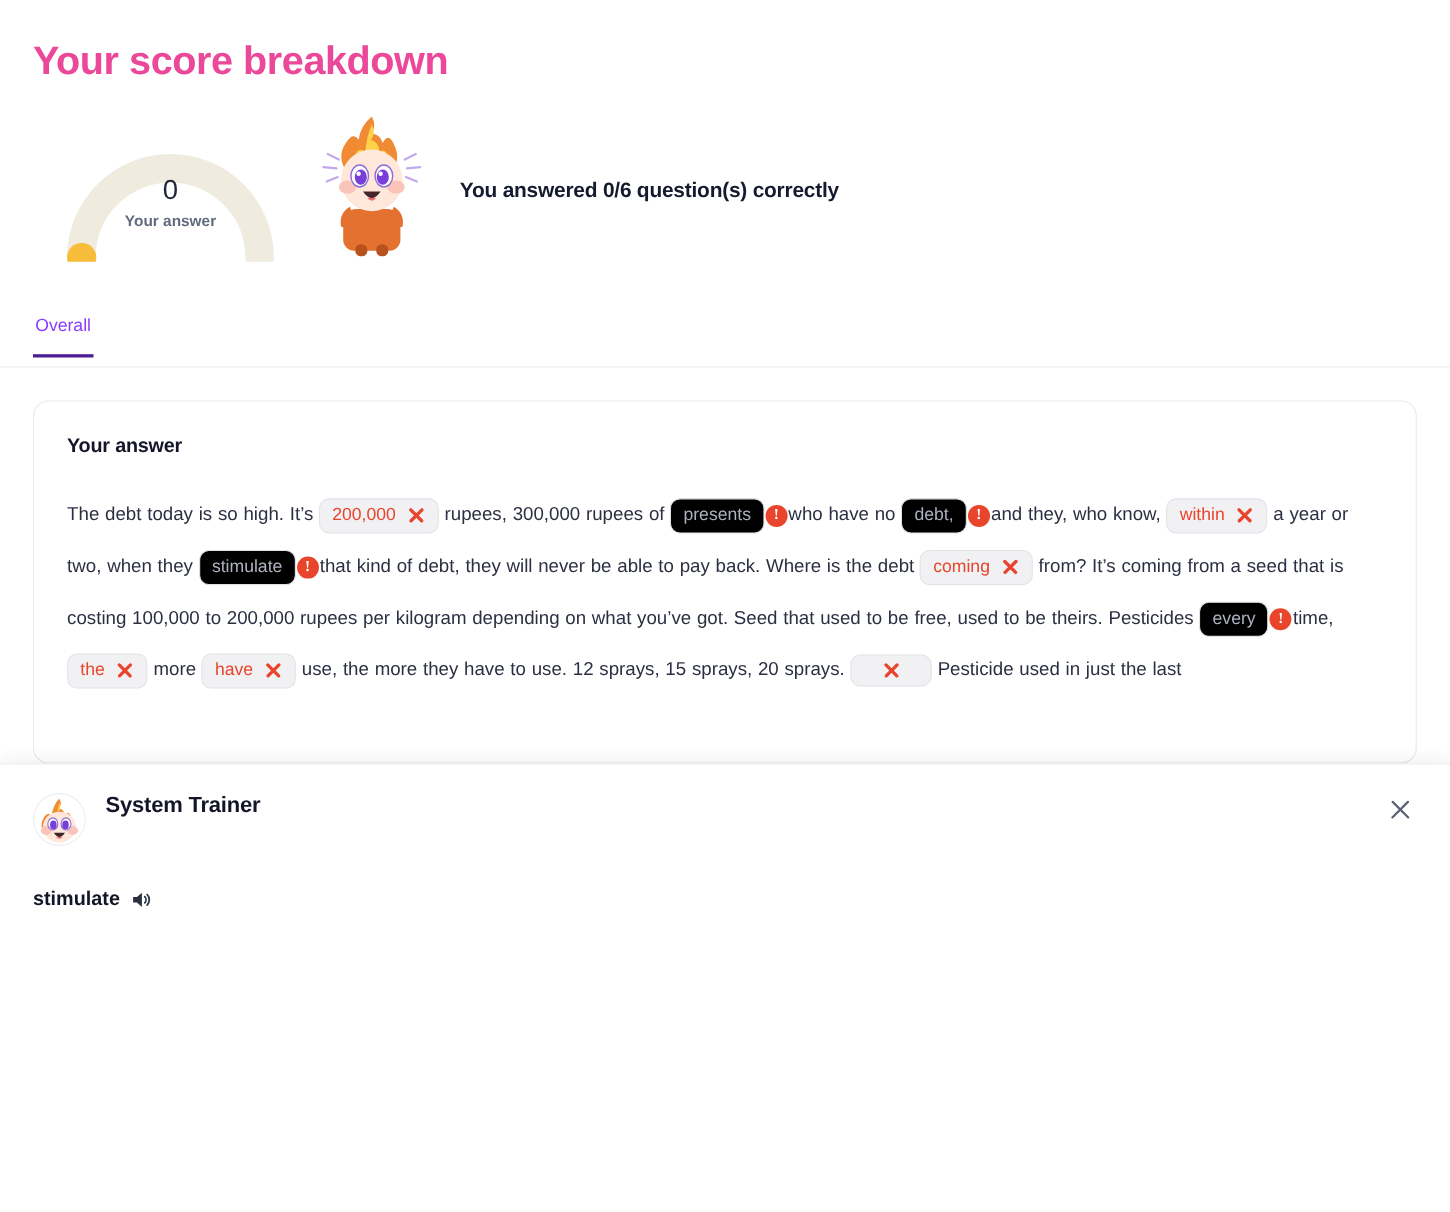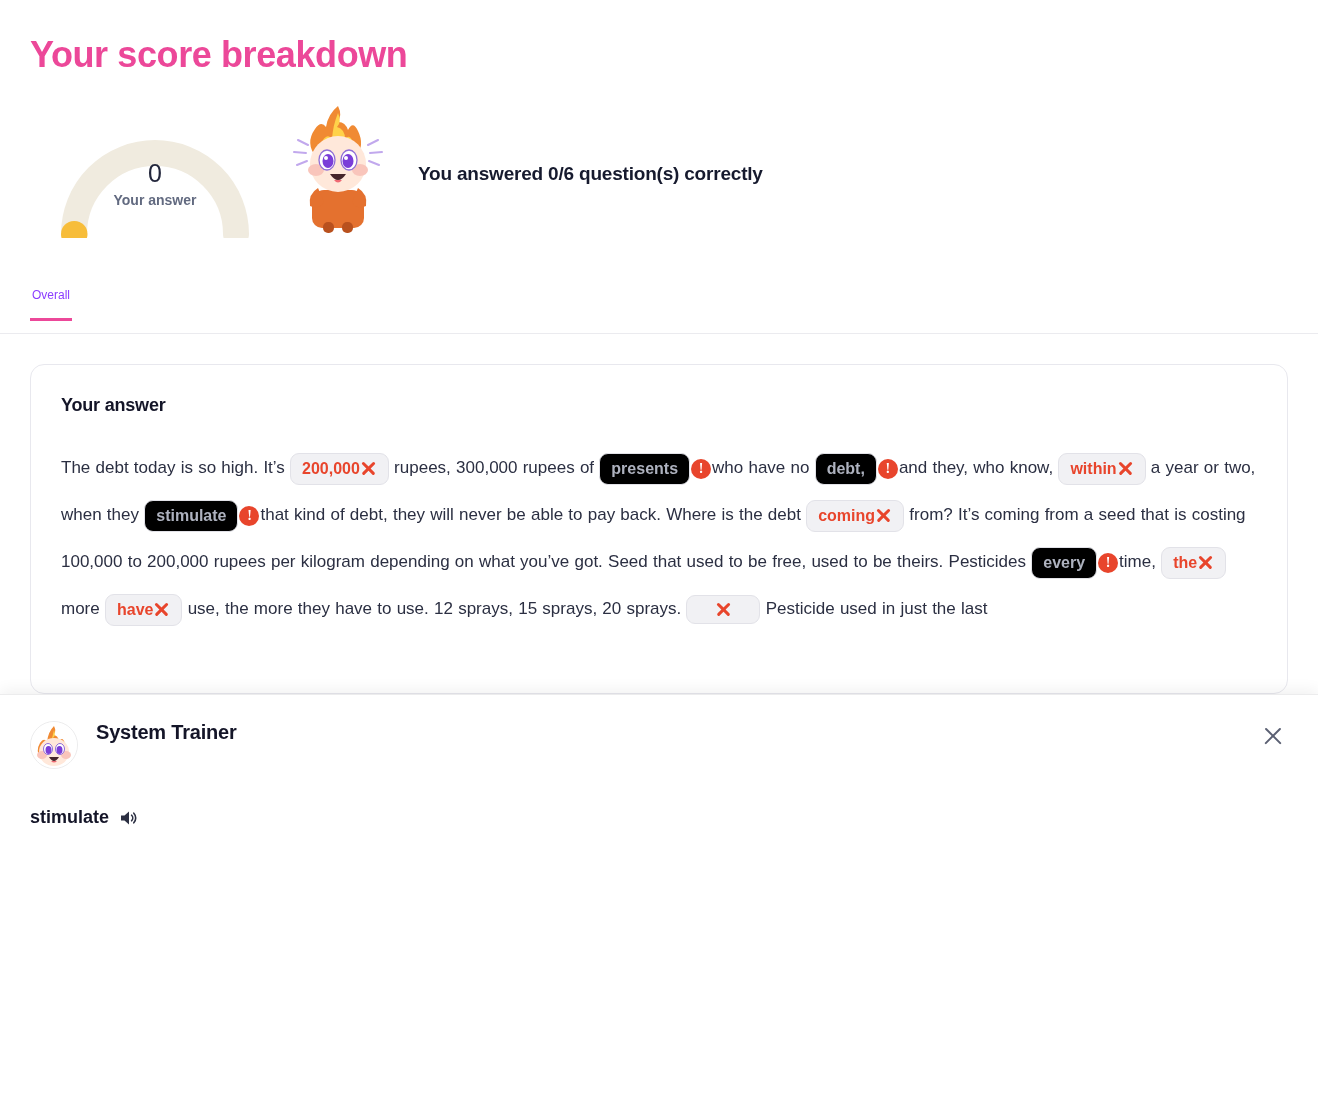--- a/index.html
+++ b/index.html
@@ -70,24 +70,24 @@
 
   
   .tabs {
     margin-top: 44px;
     border-bottom: 1px solid #ebebef;
     padding-left: 30px;
     height: 54px;
   }
   .tab {
     display: inline-block;
-    font-size: 12px;
+    font-size: 16px;
     color: #8b3dff;
     padding: 8px 2px 16px 2px;
-    border-bottom: 3px solid #ec4899;
+    border-bottom: 3px solid #4c1d95;
     cursor: pointer;
   }
 
   
   .card {
     margin: 30px 30px 0 30px;
     border: 1px solid #e8e8ee;
     border-radius: 14px;
     padding: 30px 30px 22px 30px;
     height: 330px;
@@ -104,29 +104,29 @@
     font-size: 17px;
     line-height: 47px;
     color: #2b2f42;
     word-spacing: 0.5px;
   }
 
   
   .chip {
     display: inline-flex;
     align-items: center;
+    gap: 10px;
     background: #f1f1f4;
     border: 1px solid #e2e2e8;
     border-radius: 9px;
     padding: 5px 11px;
     font-size: 16px;
     line-height: 20px;
     vertical-align: middle;
     cursor: pointer;
-    font-weight: bold;
   }
   .chip.wrong { color: #e8452c; }
   .chip.blank { color: #aeb2bf; background: #000000; }
   .chip.empty { min-width: 74px; justify-content: center; }
   .x-mark {
     display: inline-block;
     width: 17px; height: 17px;
     position: relative;
     flex: 0 0 17px;
   }

